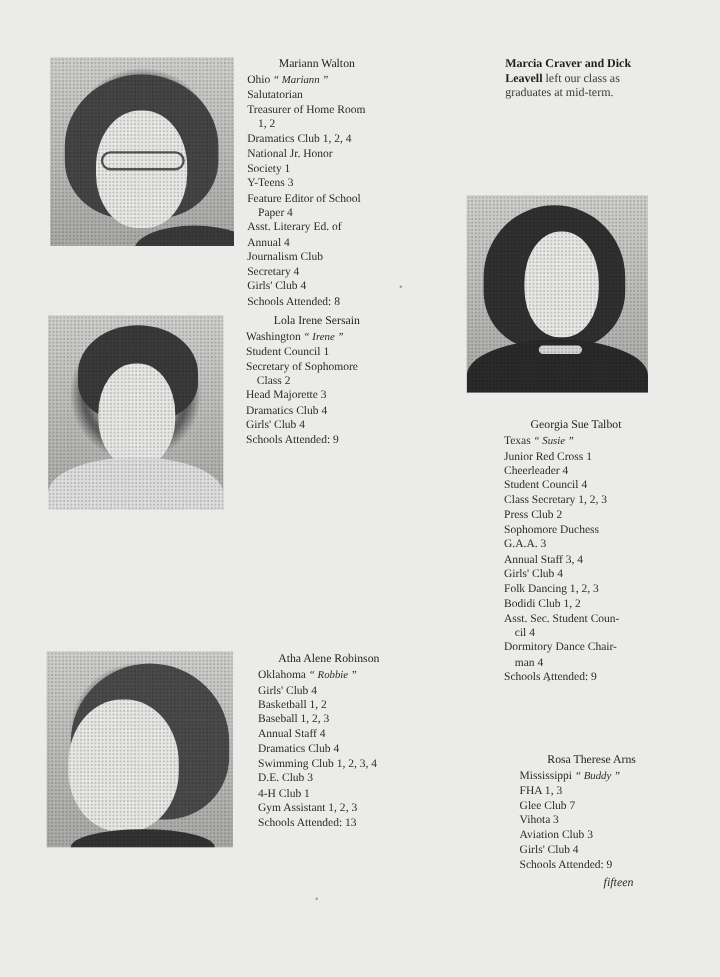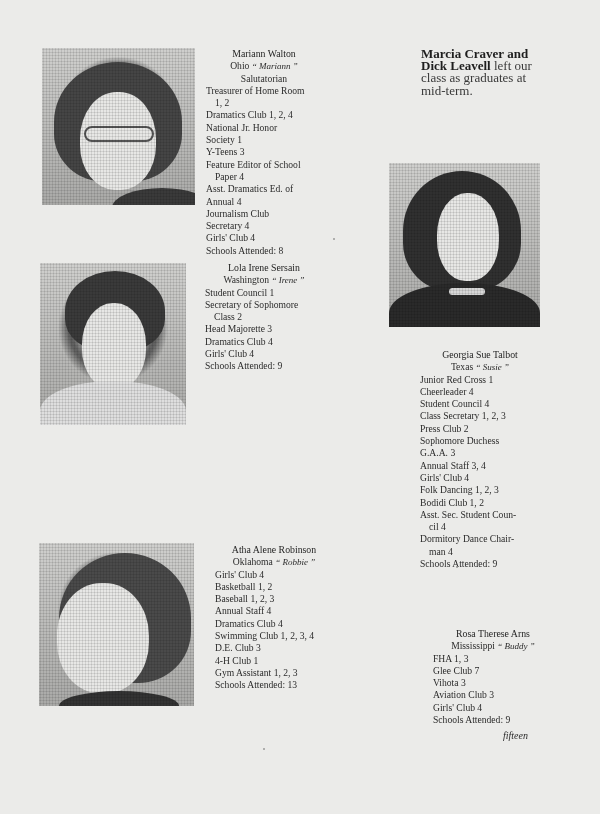--- a/index.html
+++ b/index.html
@@ -44,29 +44,29 @@
     position: absolute;
     font-size: 9.6px;
     line-height: 12.3px;
   }
   .bio .name {
     font-weight: normal;
     font-size: 9.8px;
     text-align: center;
     color: #1e1e1e;
   }
-  .bio .origin { text-align: center; }
+  .bio .origin { }
   .bio .origin i { font-size: 9px; }
   .bio .line { white-space: nowrap; }
   .bio .indent { padding-left: 9px; }
   .bio .right { padding-right: 2px; }
   .note {
     position: absolute;
     left: 421px; top: 48px; width: 120px;
-    font-size: 13px; line-height: 12.2px;
+    font-size: 10px; line-height: 12.2px;
     color: #3a3a3a;
   }
   .note b { color: #1e1e1e; }
   .page-num {
     position: absolute;
     left: 503px; top: 730px;
     font-style: italic;
     font-size: 10px;
     color: #2b2b2b;
     text-align: center;
@@ -110,21 +110,21 @@
   </div>
   <div class="origin">Salutatorian</div>
   <div class="line">Treasurer of Home Room</div>
   <div class="line indent">1, 2</div>
   <div class="line">Dramatics Club 1, 2, 4</div>
   <div class="line">National Jr. Honor</div>
   <div class="line right">Society 1</div>
   <div class="line">Y-Teens 3</div>
   <div class="line">Feature Editor of School</div>
   <div class="line indent">Paper 4</div>
-  <div class="line">Asst. Dramatics Ed. of</div>
+  <div class="line">Asst. Literary Ed. of</div>
   <div class="line right">Annual 4</div>
   <div class="line">Journalism Club</div>
   <div class="line right">Secretary 4</div>
   <div class="line">Girls' Club 4</div>
   <div class="line">Schools Attended: 8</div>
 </div>
 
 <div class="note">
   <b>Marcia Craver and Dick Leavell</b>
   <span>left our class as graduates at mid-term.</span>

